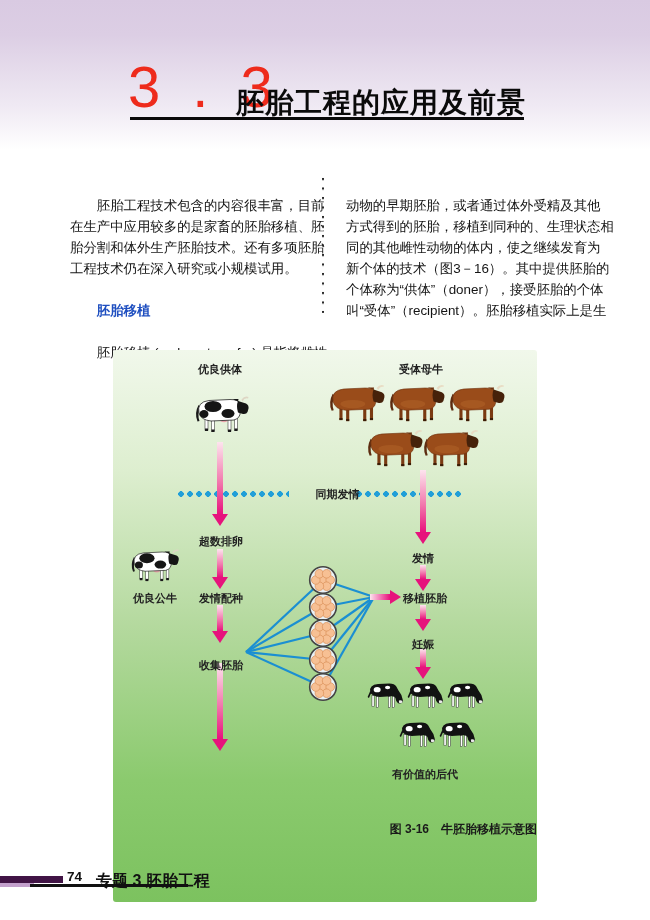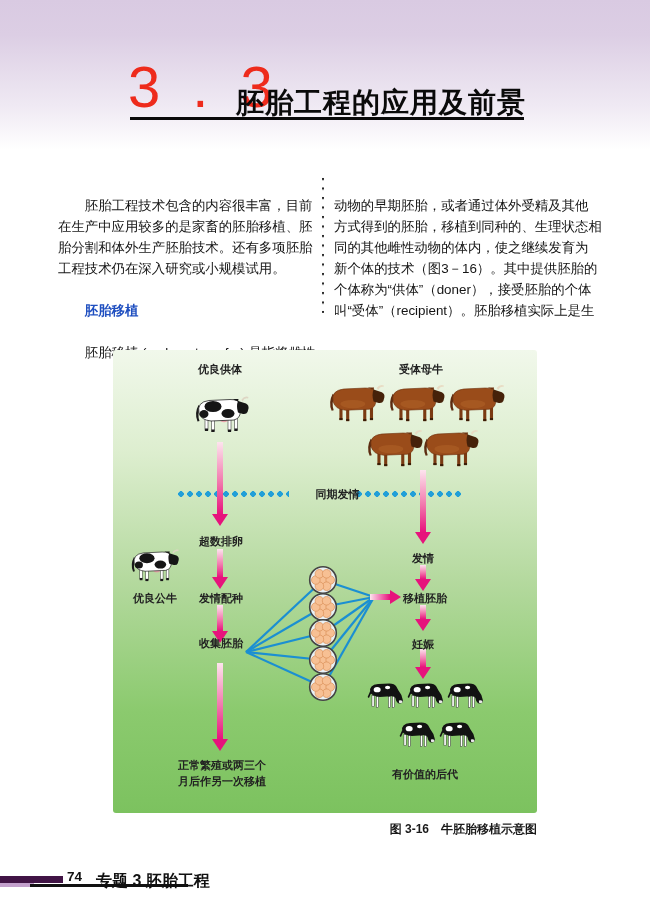--- a/index.html
+++ b/index.html
@@ -16,33 +16,33 @@
   .section-number{
     position:absolute; left:128px; top:58px;
     font-size:58px; line-height:1; color:#ee2b1c; font-weight:400; word-spacing:16px;
   }
   .page-title{
     position:absolute; left:236px; top:84px;
     font-size:28px; font-weight:bold; color:#0a0a0a; letter-spacing:1px; white-space:nowrap;text-align:center;
   }
   .title-underline{ position:absolute; left:130px; top:117px; width:394px; height:3px; background:#0a0a0a; }
   
-  .col{ position:absolute; top:174px; font-size:13.4px; line-height:21px; color:#141414; white-space:pre-line; }
+  .col{ position:absolute; top:174px; font-size:13.4px; line-height:21px; color:#141414; white-space:pre-line;margin-left:12px; }
   .col-left{ left:58px;  width:260px; }
   .col-right{ left:334px; width:268px; }
   .blue-heading{ color:#1f4fc0; font-weight:bold; font-size:13.4px; line-height:21px; text-indent:2em; }
   .col p{ font-weight:500; }
   .col-divider{
     position:absolute; left:321px; top:177px; width:4px; height:136px;
     background-image:radial-gradient(circle at 2px 2px,#2b2b2b 1.2px,transparent 1.5px);
     background-size:4px 9.5px; background-repeat:repeat-y;
   }
   
   .diagram{
-    position:absolute; left:113px; top:350px; width:424px; height:463px; border-radius:3px;
+    position:absolute; left:113px; top:350px; width:424px; height:552px; border-radius:3px;
     background:linear-gradient(180deg,#f1f8eb 0%,#ddeecf 22%,#b4d99e 50%,#8bca6e 78%,#7cc25f 100%);
   }
   .dlabel{ position:absolute; transform:translateX(-50%); font-size:11px; font-weight:bold; color:#222; white-space:nowrap; z-index:5; }
   .dlabel.two-line{ white-space:pre-line; text-align:center; line-height:16px; }
   .sync-dots{
     position:absolute; top:140px; height:8px; z-index:2;
     background-image:radial-gradient(circle at 4px 4px,#219fd8 2.6px,transparent 3px);
     background-size:9px 8px; background-repeat:repeat-x;
   }
   .sync-left{ left:64px; width:112px; }
@@ -194,21 +194,21 @@
     <div class="parrow" style="left:307px;top:215px;height:14px;"></div>
     <div class="parrow" style="left:307px;top:255px;height:14px;"></div>
     <div class="parrow" style="left:307px;top:299px;height:18px;"></div>
 
     <div class="parrow-h" style="left:257px;top:244px;width:20px;"></div>
 
     <div class="dlabel" style="left:108px;top:184px;">超数排卵</div>
     <div class="dlabel" style="left:310px;top:201px;">发情</div>
     <div class="dlabel" style="left:108px;top:241px;">发情配种</div>
     <div class="dlabel" style="left:312px;top:241px;">移植胚胎</div>
-    <div class="dlabel" style="left:108px;top:286px;">收集胚胎</div>
+    <div class="dlabel" style="left:108px;top:308px;">收集胚胎</div>
     <div class="dlabel" style="left:310px;top:287px;">妊娠</div>
 
     <svg class="cow" style="left:16px;top:198px;" width="52" height="34" viewBox="0 0 116 76">
         <use href="#def-holstein"></use>
       </svg>
     <div class="dlabel" style="left:42px;top:241px;">优良公牛</div>
 
     <svg class="diagram-svg" width="424" height="463" viewBox="0 0 424 463">
       <g stroke="#1b8fd2" stroke-width="2.2">
         <line x1="133" y1="302" x2="210" y2="230"></line>
@@ -240,22 +240,20 @@
     <svg class="cow" style="left:332px;top:327px;" width="40" height="34" viewBox="0 0 92 70">
         <use href="#def-calf"></use>
       </svg>
     <svg class="cow" style="left:284px;top:366px;" width="40" height="34" viewBox="0 0 92 70">
         <use href="#def-calf"></use>
       </svg>
     <svg class="cow" style="left:324px;top:366px;" width="40" height="34" viewBox="0 0 92 70">
         <use href="#def-calf"></use>
       </svg>
 
-    <div class="dlabel two-line" style="left:109px;top:407px;">正常繁殖或两三个
-月后作另一次移植</div>
     <div class="dlabel" style="left:312px;top:417px;">有价值的后代</div>
   </figure>
 
   <div class="fig-caption">图 3-16　牛胚胎移植示意图</div>
 
   <div class="footer-bar-dark"></div>
   <div class="footer-bar-light"></div>
   <div class="footer-line"></div>
   <span class="footer-pagenum">74</span>
   <span class="footer-section">专题 3  胚胎工程</span>

